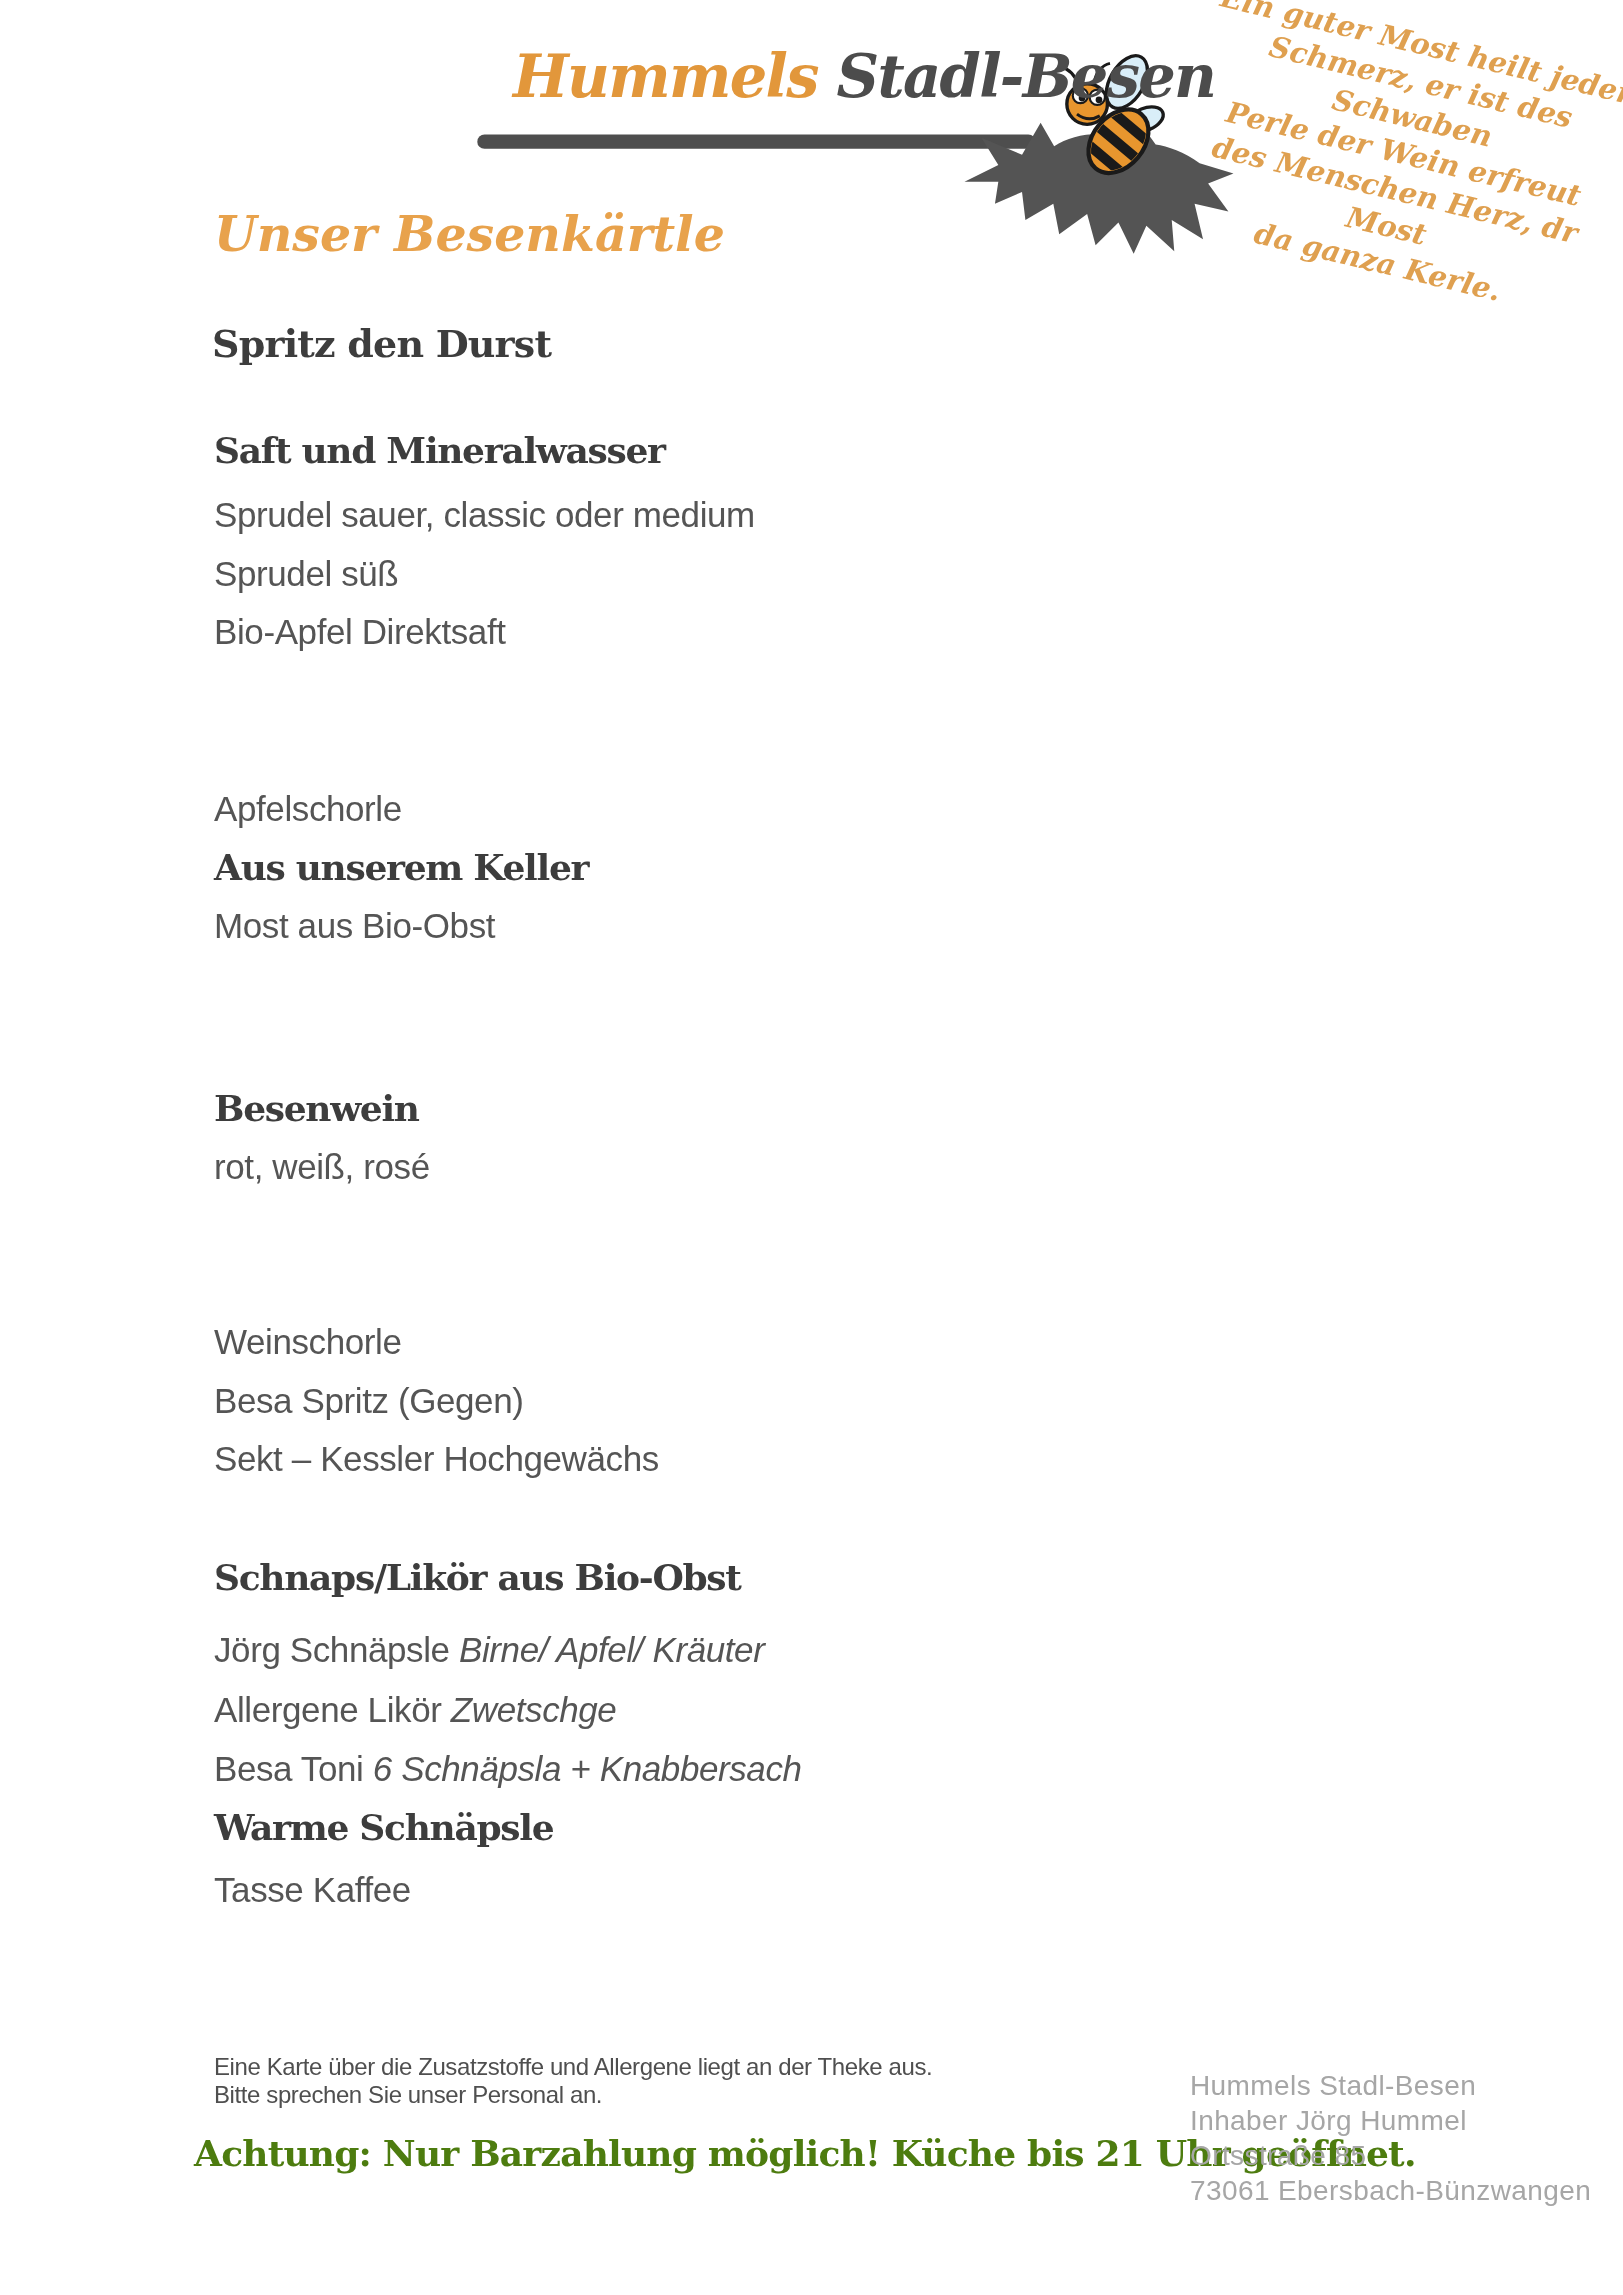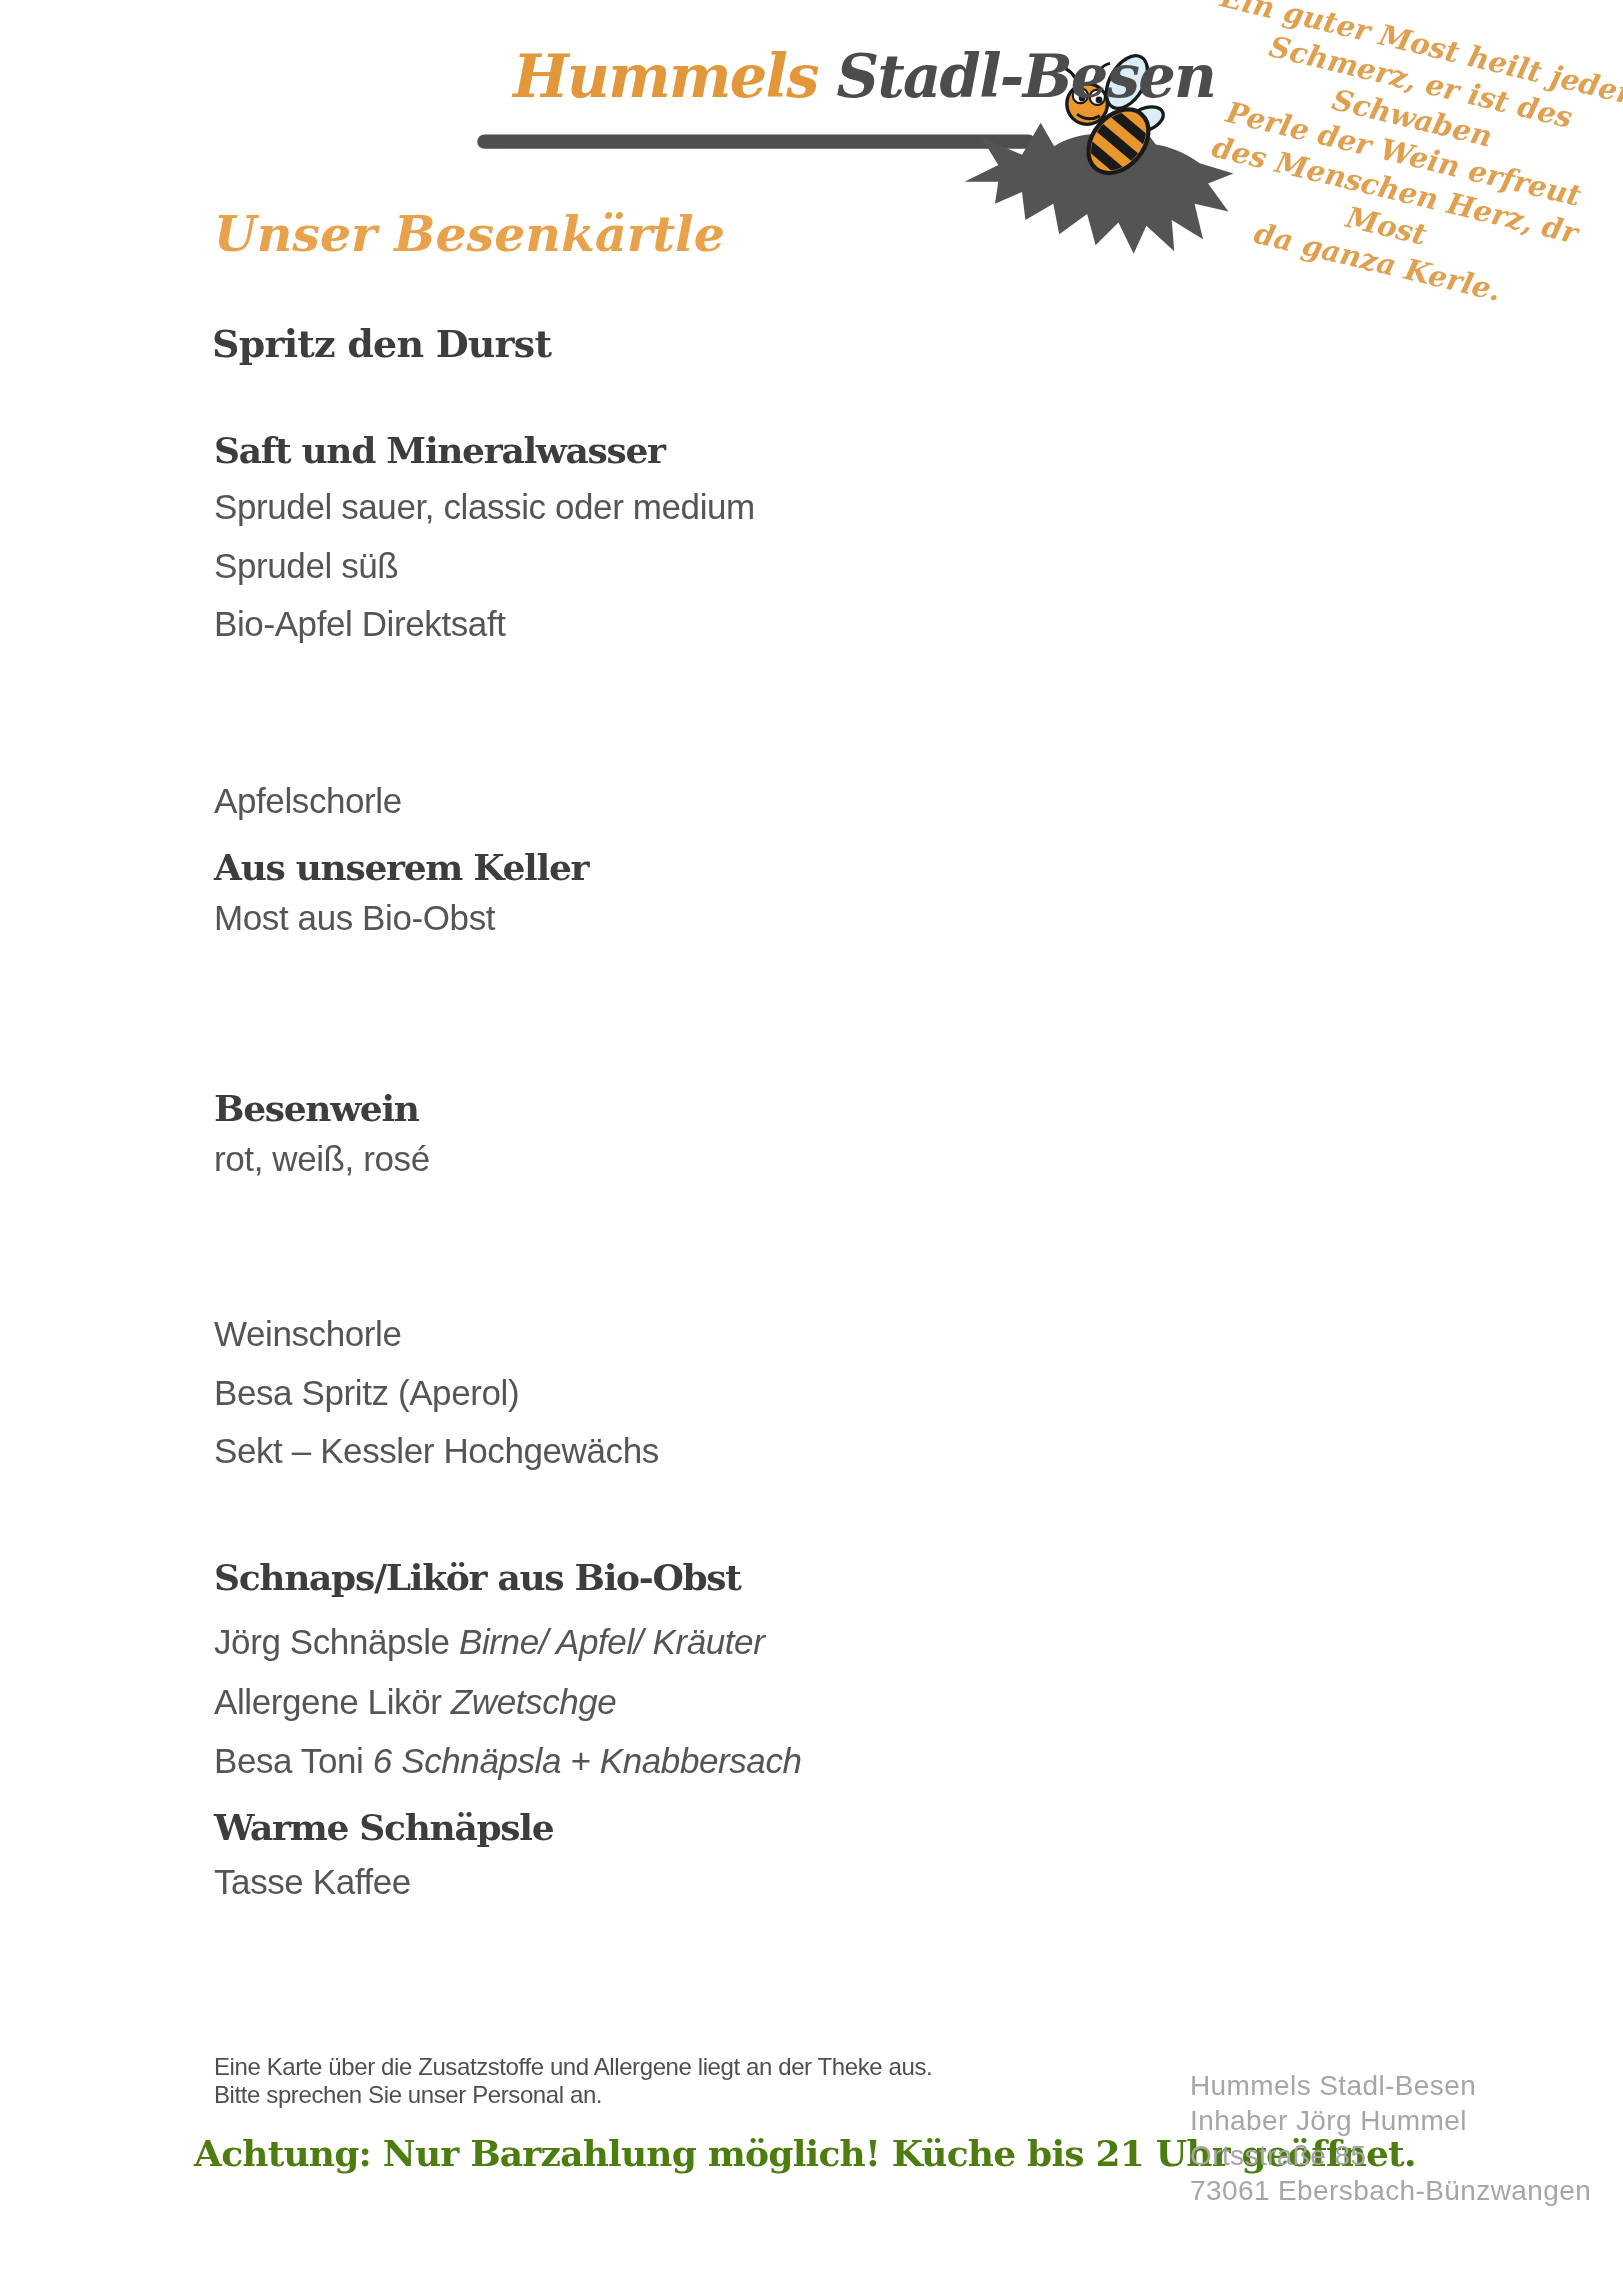--- a/index.html
+++ b/index.html
@@ -34,21 +34,21 @@
     font-family:"DejaVu Serif",serif;font-weight:bold;color:#3d3d3d;
     font-size:38px;letter-spacing:-0.8px;white-space:nowrap;
   }
   .mh{
     position:absolute;left:214px;
     font-family:"DejaVu Serif",serif;font-weight:bold;color:#3d3d3d;
     font-size:36px;letter-spacing:-1.3px;white-space:nowrap;line-height:1.1;
   }
   .mi{
     position:absolute;left:214px;color:#555555;font-size:35px;
-    letter-spacing:-0.4px;white-space:nowrap;line-height:1.1;
+    letter-spacing:-0.4px;white-space:nowrap;line-height:1.1;margin-top:8px;
   }
   .mi .it{font-style:italic;}
 
   .note{
     position:absolute;left:214px;color:#4f4f4f;font-size:24px;
     letter-spacing:-0.4px;line-height:1.2;white-space:nowrap;
   }
   .notice{
     position:absolute;left:194px;top:2132px;
     font-family:"DejaVu Serif",serif;font-weight:bold;color:#4d7c0f;
@@ -116,21 +116,21 @@
 <div class="mh" style="top:431px">Saft und Mineralwasser</div>
 <div class="mi" style="top:488px">Sprudel sauer, classic oder medium</div>
 <div class="mi" style="top:547px">Sprudel süß</div>
 <div class="mi" style="top:605px">Bio-Apfel Direktsaft</div>
 <div class="mi" style="top:782px">Apfelschorle</div>
 <div class="mh" style="top:848px">Aus unserem Keller</div>
 <div class="mi" style="top:899px">Most aus Bio-Obst</div>
 <div class="mh" style="top:1089px">Besenwein</div>
 <div class="mi" style="top:1140px">rot, weiß, rosé</div>
 <div class="mi" style="top:1315px">Weinschorle</div>
-<div class="mi" style="top:1374px">Besa Spritz (Aperol)</div>
+<div class="mi" style="top:1374px">Besa Spritz (Gegen)</div>
 <div class="mi" style="top:1432px">Sekt – Kessler Hochgewächs</div>
 <div class="mh" style="top:1558px">Schnaps/Likör aus Bio-Obst</div>
 <div class="mi" style="top:1623px">
   <span>Jörg Schnäpsle </span><span class="it">Birne/ Apfel/ Kräuter</span>
 </div>
 <div class="mi" style="top:1683px">
   <span>Allergene Likör </span><span class="it">Zwetschge</span>
 </div>
 <div class="mi" style="top:1742px">
   <span>Besa Toni </span><span class="it">6 Schnäpsla + Knabbersach</span>

